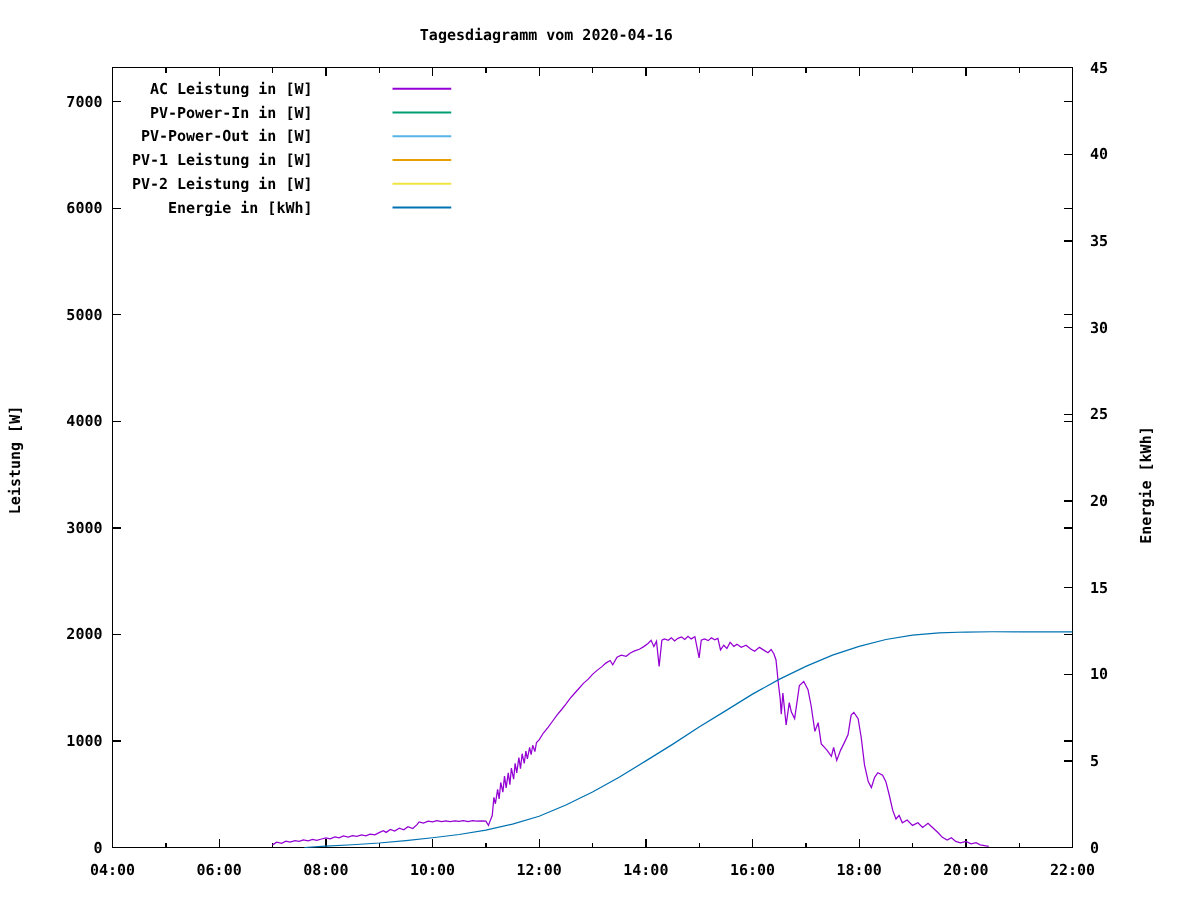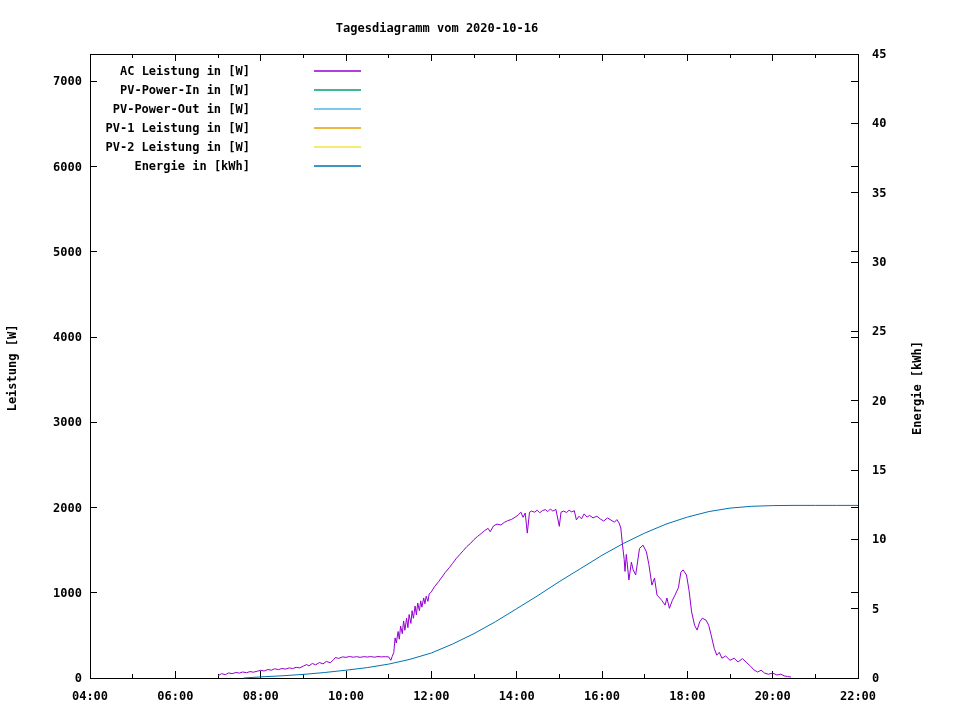--- a/index.html
+++ b/index.html
@@ -14,21 +14,21 @@
   svg.plot{position:absolute;left:0;top:0;width:960px;height:720px;}
   svg text{
     font-family:"DejaVu Sans Mono",monospace;font-weight:bold;font-size:12px;fill:#000;
   }
   .ax{stroke:#000;fill:none;stroke-width:1;shape-rendering:crispEdges;}
 </style>
 </head>
 <body>
 
 <div class="stage">
-  <div class="chart-title">Tagesdiagramm vom 2020-10-16</div>
+  <div class="chart-title">Tagesdiagramm vom 2020-04-16</div>
   <svg class="plot" xmlns="http://www.w3.org/2000/svg">
     <text transform="translate(16,368) rotate(-90)" text-anchor="middle">Leistung [W]</text>
     <text transform="translate(921,388) rotate(-90)" text-anchor="middle">Energie [kWh]</text>
     <g id="plot-render">
         <line x1="90.0" y1="678" x2="90.0" y2="671" class="ax"></line>
         <line x1="90.0" y1="54" x2="90.0" y2="61" class="ax"></line>
         <text x="90.0" y="700" text-anchor="middle">04:00</text>
         <line x1="175.3" y1="678" x2="175.3" y2="671" class="ax"></line>
         <line x1="175.3" y1="54" x2="175.3" y2="61" class="ax"></line>
         <text x="175.3" y="700" text-anchor="middle">06:00</text>

